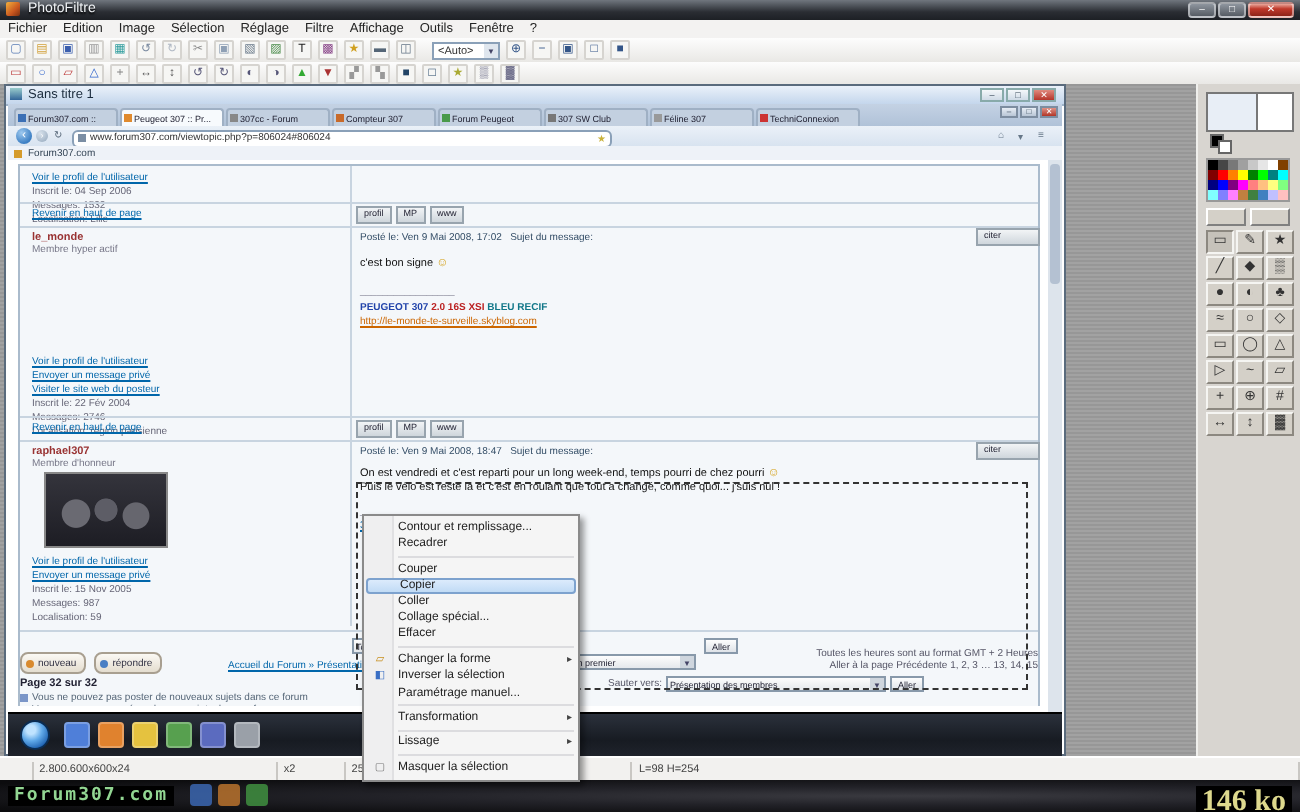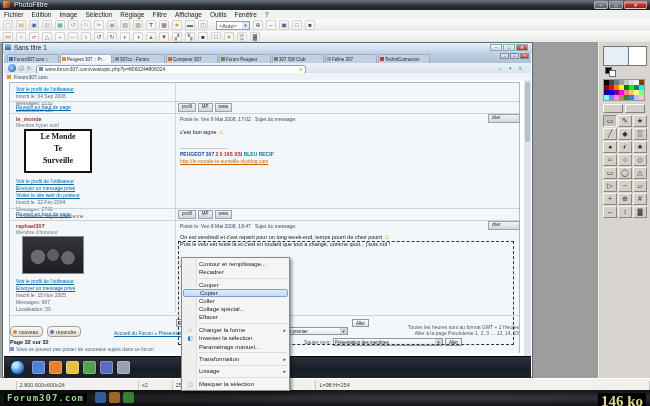--- a/index.html
+++ b/index.html
@@ -406,25 +406,20 @@
           <div class="abs ulink" style="left:6px;top:21px;">Revenir en haut de page</div>
           <div class="abs btnrow" style="left:168px;top:20px;">
               <span class="fbtn">profil</span>
               <span class="fbtn">MP</span>
               <span class="fbtn">www</span>
             </div>
           <div class="abs hline" style="top:30px;"></div>
 
           <div class="abs author" style="left:6px;top:33px;">le_monde</div>
           <div class="abs rank" style="left:6px;top:39px;">Membre hyper actif</div>
-          <div class="abs" id="avatarA" style="top:46px;">
-            <div>Le Monde</div>
-            <div>Te</div>
-            <div>Surveille</div>
-          </div>
           <div class="abs" style="left:6px;top:95px;display:flex;flex-direction:column;gap:1px;">
               <div class="ulink">Voir le profil de l'utilisateur</div>
               <div class="ulink">Envoyer un message privé</div>
               <div class="ulink">Visiter le site web du posteur</div>
               <div class="uinfo">Inscrit le: 22 Fév 2004</div>
               <div class="uinfo">Messages: 2746</div>
               <div class="uinfo">Localisation: région parisienne</div>
             </div>
 
           <div class="abs posthead" style="left:170px;top:33px;">

